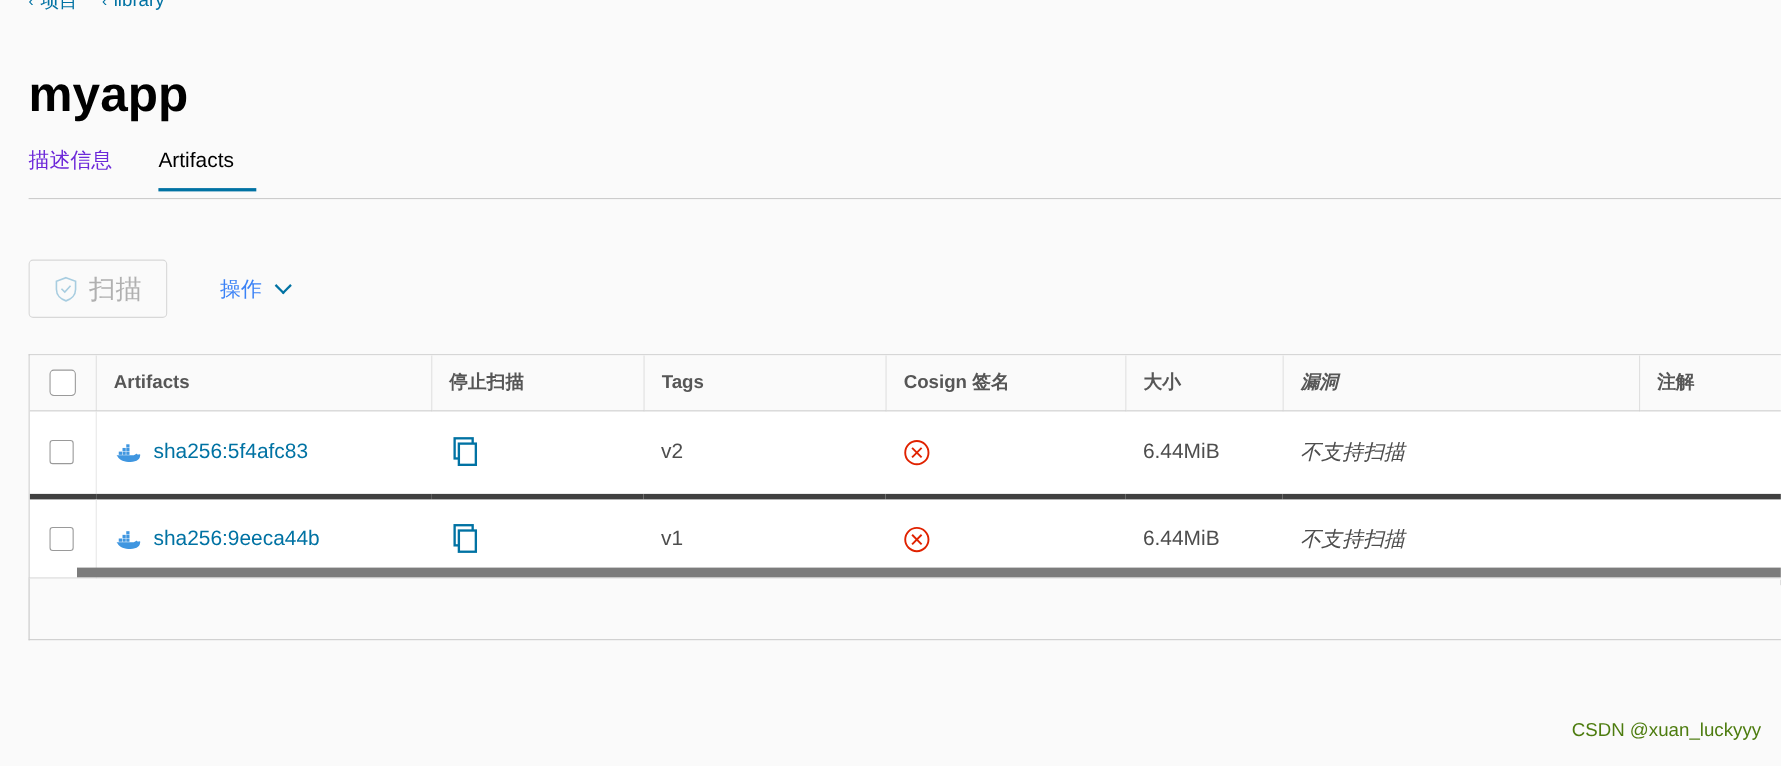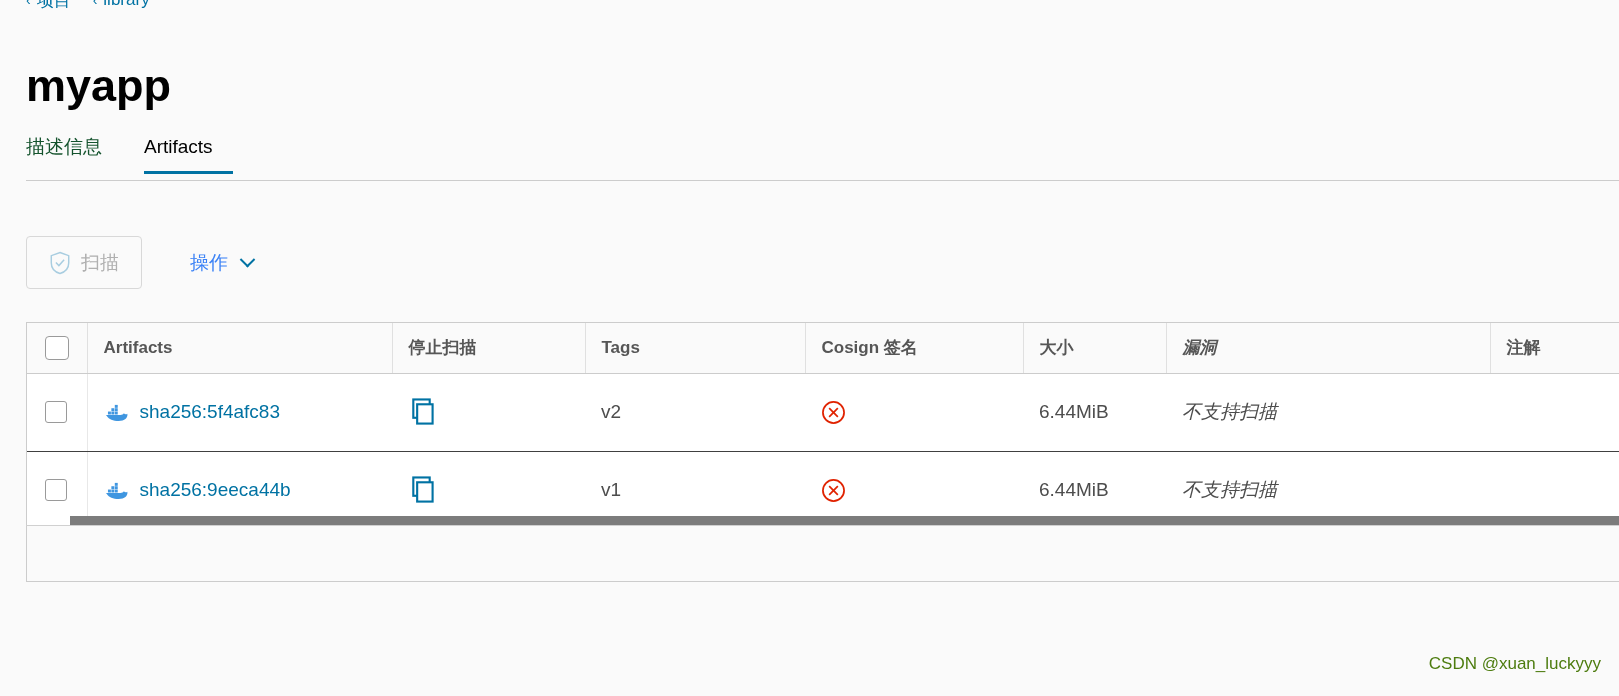--- a/index.html
+++ b/index.html
@@ -66,21 +66,21 @@
     display: flex;
     align-items: flex-start;
     gap: 0;
     border-bottom: 1px solid #cccccc;
   }
   .tab {
     position: relative;
     padding: 0 18px 14px 0;
     margin-right: 24px;
     font-size: 19px;
-    color: #14532d;
+    color: #6d28d9;
     cursor: pointer;
     white-space: nowrap;
     line-height: 1.2;
   }
   .tab.active {
     color: #000000;
     padding-right: 20px;
     margin-right: 0;
   }
   .tab.active::after {
@@ -104,21 +104,21 @@
   }
   .btn {
     display: flex;
     align-items: center;
     gap: 10px;
     height: 53px;
     padding: 0 22px;
     border: 1px solid #d8d8d8;
     border-radius: 4px;
     background: #fafafa;
-    font-size: 19px;
+    font-size: 24px;
     color: #b0b0b0;
     cursor: default;
     white-space: nowrap;
   }
   .btn-label { color: #b0b0b0; }
 
   .icon-shield { width: 22px; height: 24px; display: block; }
   .icon-stop   { width: 20px; height: 20px; border: 2px solid #a8cde0; display: block; }
 
   .dropdown {
@@ -184,21 +184,21 @@
   .grid-table th.col-pull,     .grid-table td.col-pull     { width: 193px; }
   .grid-table th.col-tags,     .grid-table td.col-tags     { width: 220px; }
   .grid-table th.col-cosign,   .grid-table td.col-cosign   { width: 218px; }
   .grid-table th.col-size,     .grid-table td.col-size     { width: 143px; }
   .grid-table th.col-vuln,     .grid-table td.col-vuln     { width: 324px; font-style: italic; }
   .grid-table th.col-annot,    .grid-table td.col-annot    { width: 237px; border-right: none; }
 
   .grid-table td {
     height: 78px;
     padding: 0 16px;
-    border-bottom: 1px solid #404040;
+    border-bottom: 5px solid #404040;
     border-right: none;
     font-size: 19px;
     color: #4d4d4d;
     vertical-align: middle;
     background: #ffffff;
   }
   .grid-table td.col-check { border-right: 1px solid #e8e8e8; }
 
   .chk {
     width: 22px;

